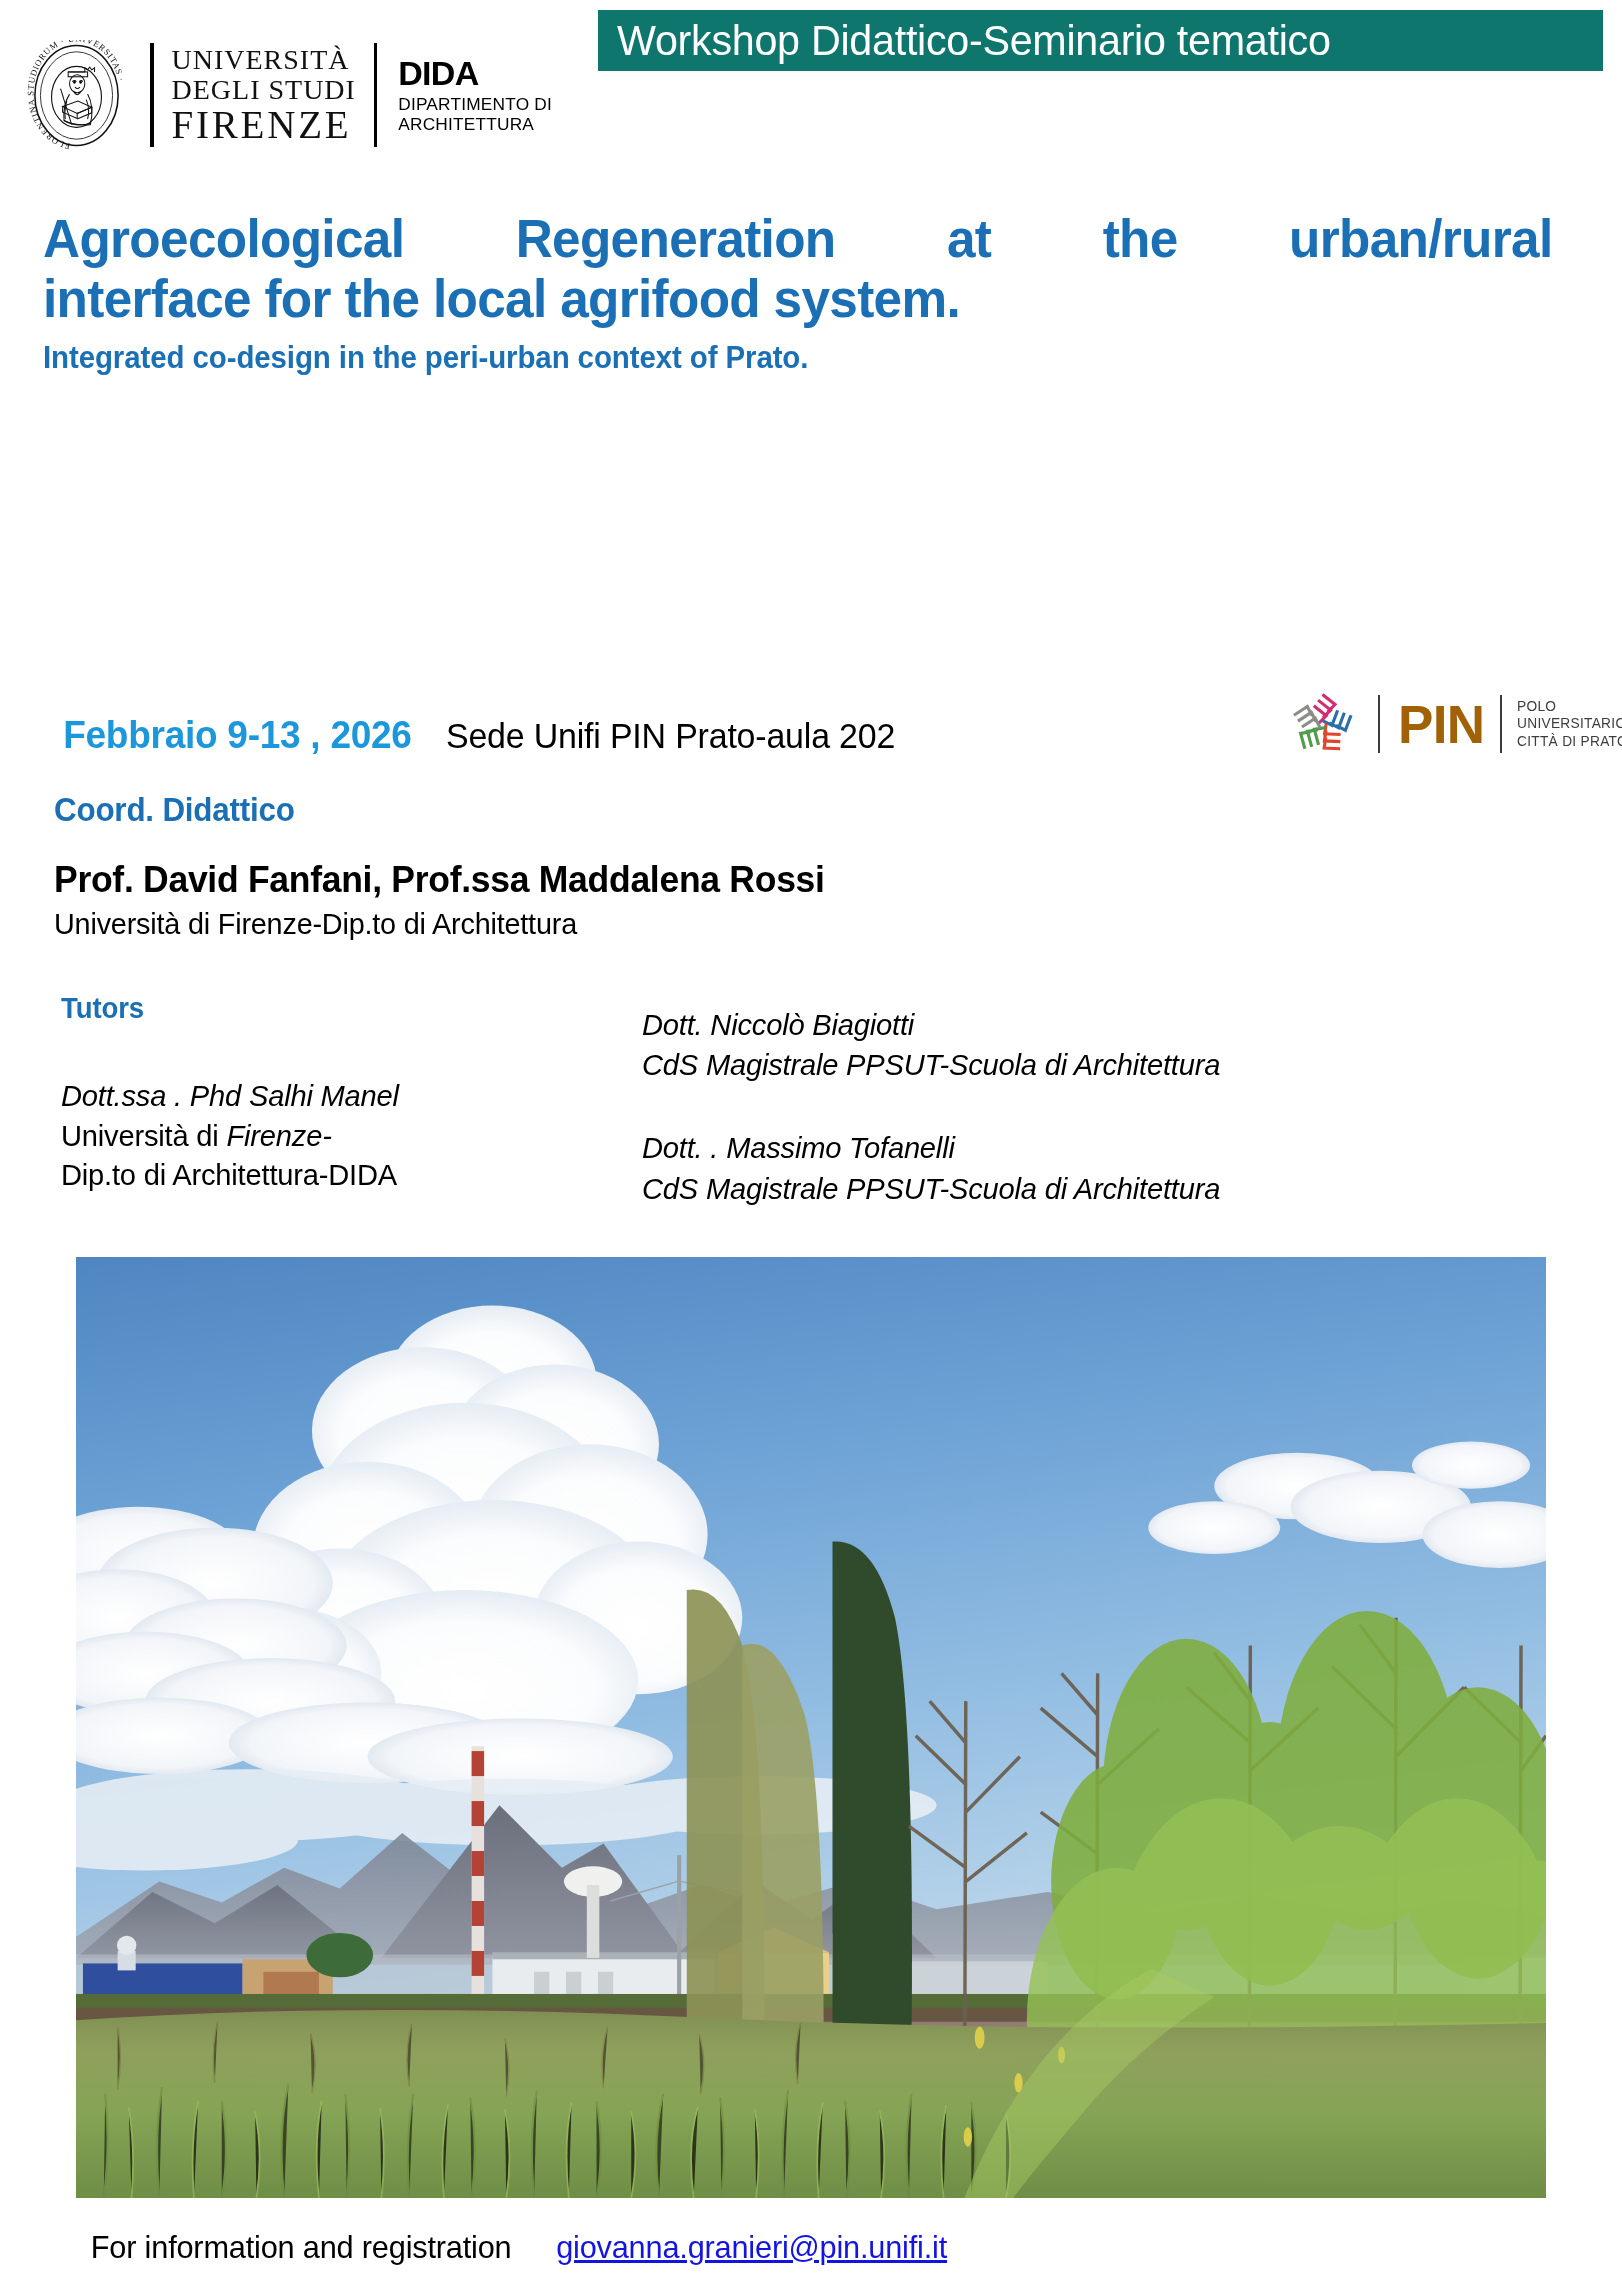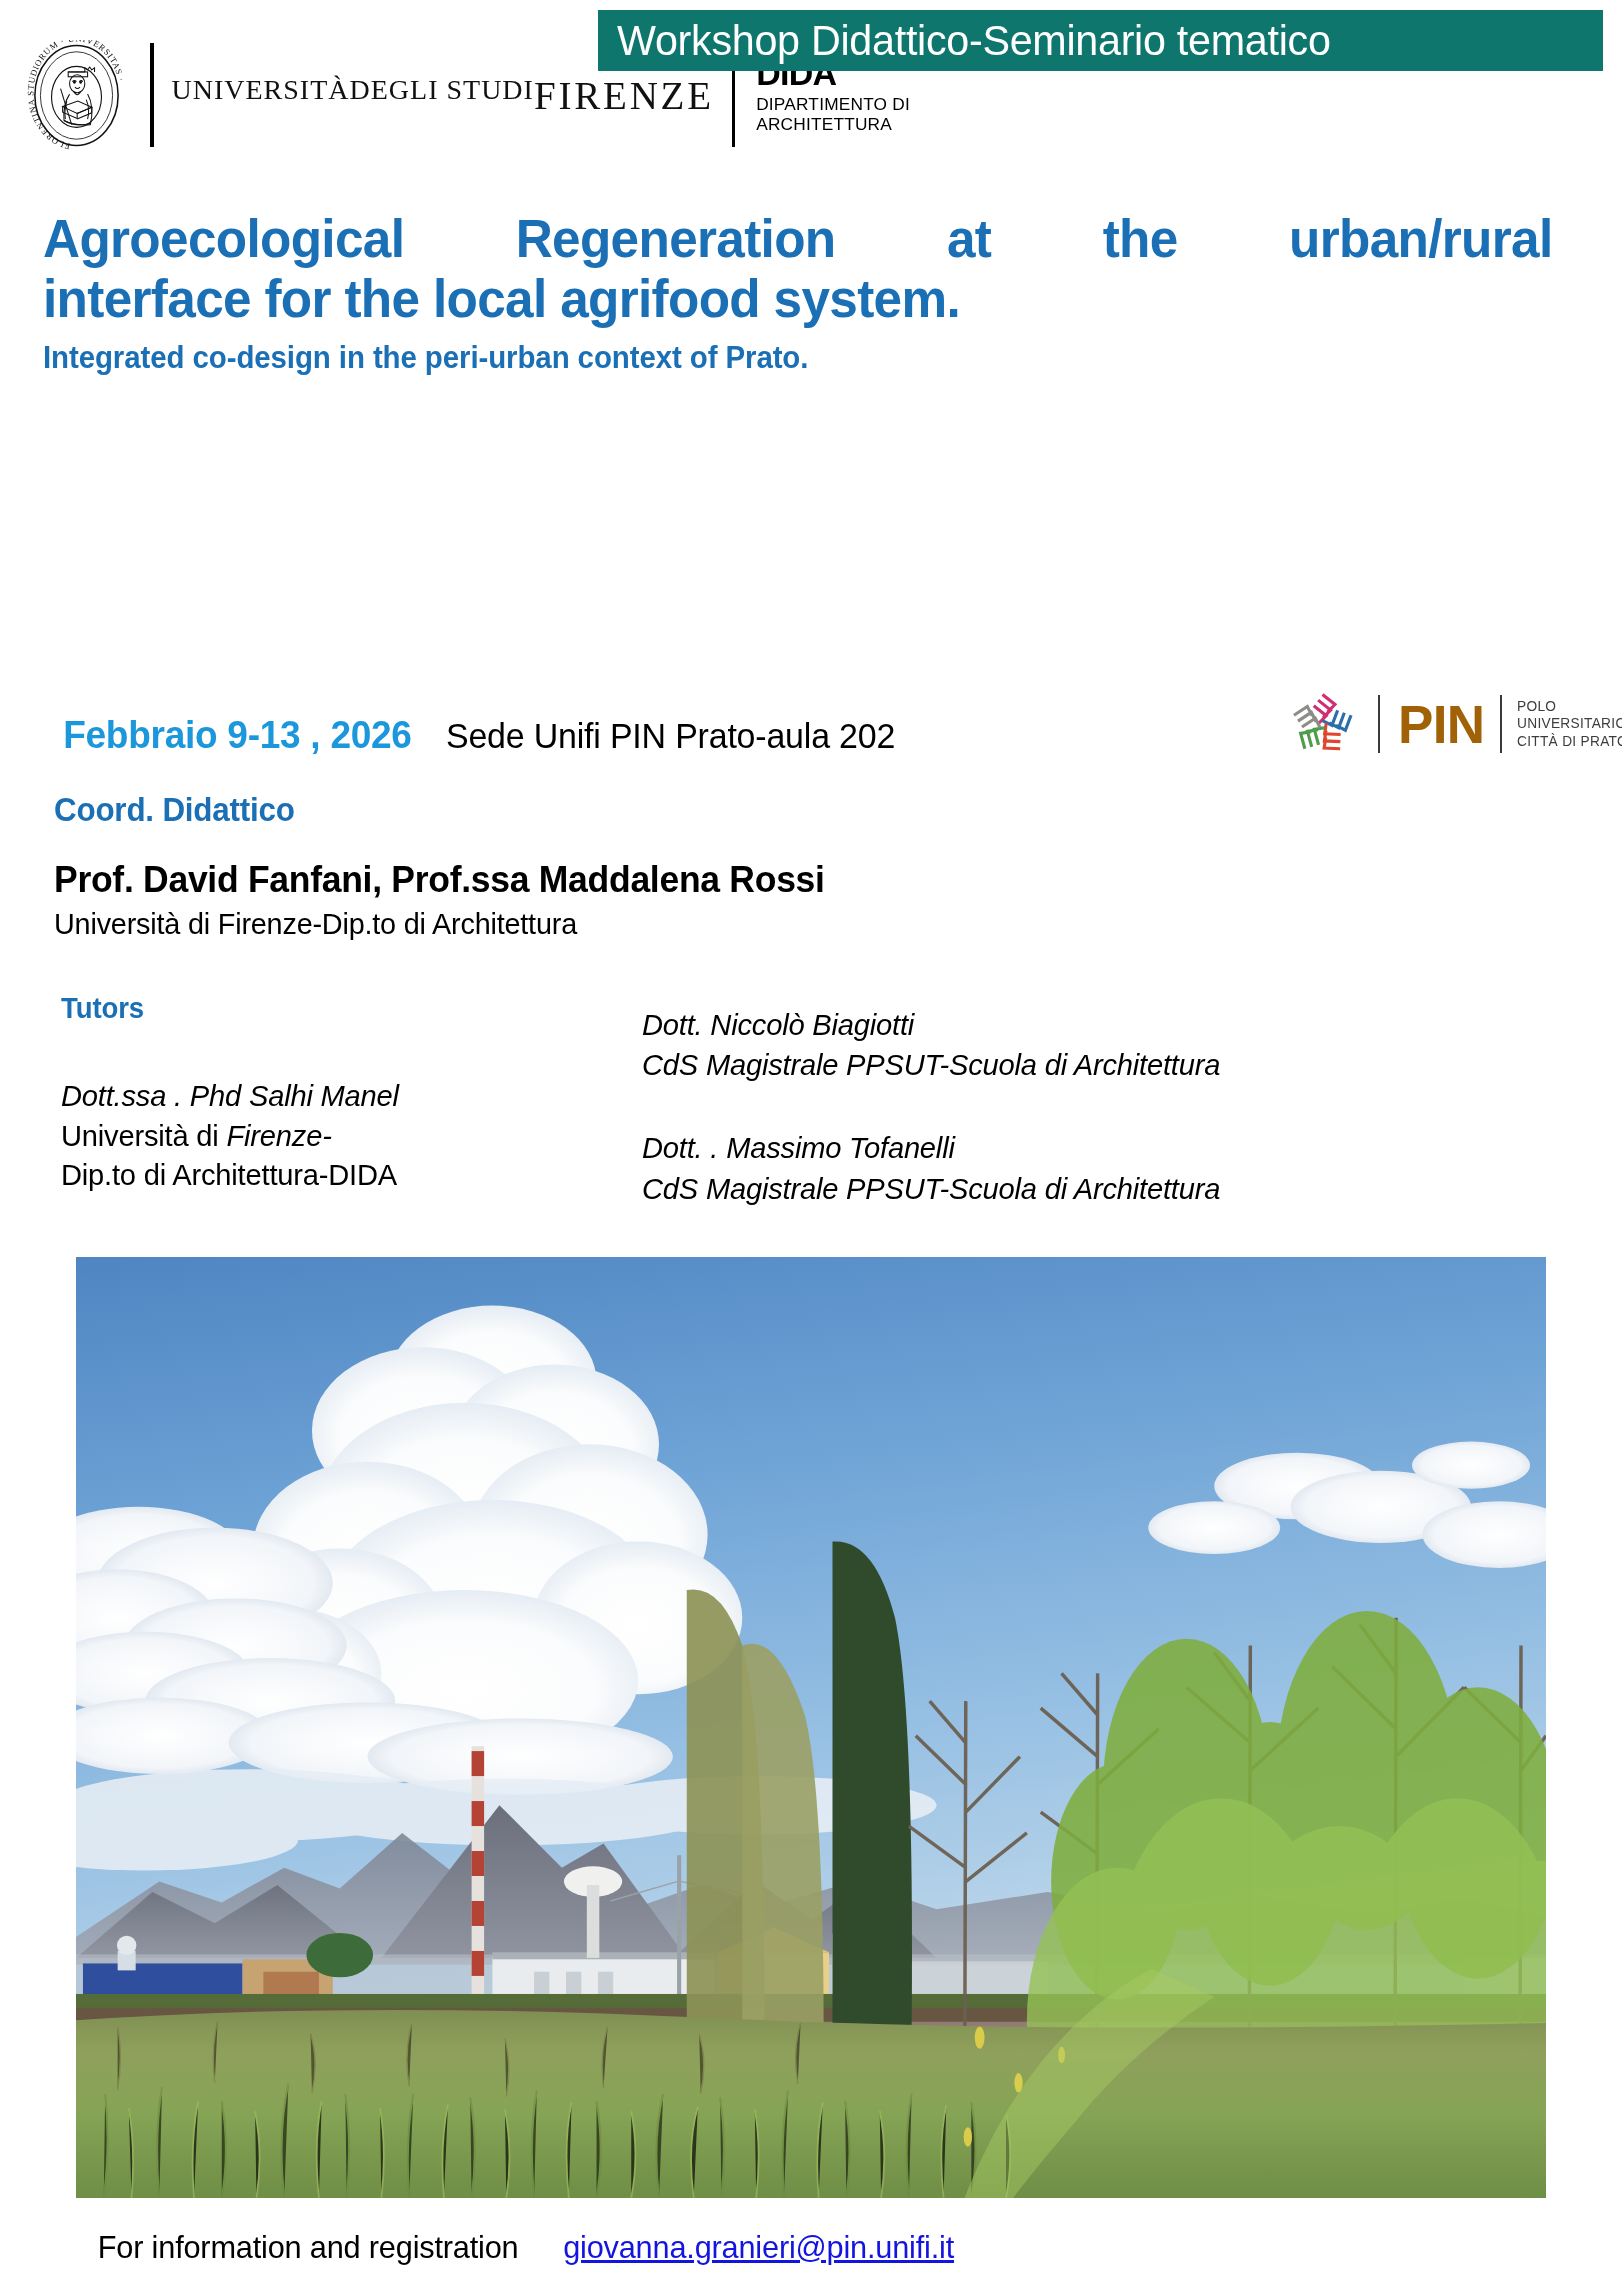--- a/index.html
+++ b/index.html
@@ -10,21 +10,21 @@
     position:relative;overflow:hidden;
   }
   .poster{position:relative;width:1622px;height:2295px;background:#fff;}
 
   
   .header{position:absolute;left:0;top:0;width:1622px;height:194px;}
 
   .unifi-logo{position:absolute;left:21px;top:15.3px;display:flex;align-items:center;height:160px;}
   .seal{width:111px;height:111px;flex:0 0 111px;}
   .logo-rule{width:3.5px;height:104px;background:#000;margin:0 18px;}
-  .unifi-words{display:flex;flex-direction:row;justify-content:center;
+  .unifi-words{display:flex;flex-direction:column;justify-content:center;
     font-family:"Liberation Serif", serif;color:#111;line-height:1.06;}
   .unifi-words .l1{font-size:28px;letter-spacing:1px;}
   .unifi-words .l2{font-size:28px;letter-spacing:1px;}
   .unifi-words .l3{font-size:39px;letter-spacing:2.8px;}
   .dida-block{display:flex;flex-direction:column;justify-content:center;margin-left:2.8px;}
   .dida-title{font-size:34px;font-weight:bold;letter-spacing:-0.7px;color:#000;line-height:1;
     font-family:"Liberation Sans", sans-serif;}
   .dida-sub{font-size:17.3px;color:#000;line-height:1.18;letter-spacing:0.2px;margin-top:3.5px;
     font-family:"Liberation Sans", sans-serif;}
 
@@ -88,21 +88,21 @@
   .tutor-right{position:absolute;left:642px;top:1005px;width:902px;}
   .tutor-right .blk{margin-bottom:43px;}
   .tutor-right .ln{font-size:30px;color:#000;line-height:1.34;letter-spacing:-0.2px;font-style:italic;
     transform:scaleX(.97);transform-origin:left top;white-space:nowrap;}
 
   
   .photo{position:absolute;left:76px;top:1257px;width:1470px;height:941px;overflow:hidden;}
   .photo svg{display:block;width:100%;height:100%;}
 
   
-  .footer{position:absolute;left:89px;top:2229px;display:flex;align-items:center;}
+  .footer{position:absolute;left:82px;top:2229px;display:flex;align-items:center;}
   .footer-label{font-size:32px;color:#000;letter-spacing:-0.2px;white-space:nowrap;
     transform:scaleX(.96);transform-origin:left baseline;}
   .footer-email{font-size:32px;color:#1414E0;letter-spacing:-0.2px;margin-left:28px;
     text-decoration:underline;white-space:nowrap;
     transform:scaleX(.96);transform-origin:left baseline;}
 </style>
 </head>
 <body>
 
 <div class="poster">

